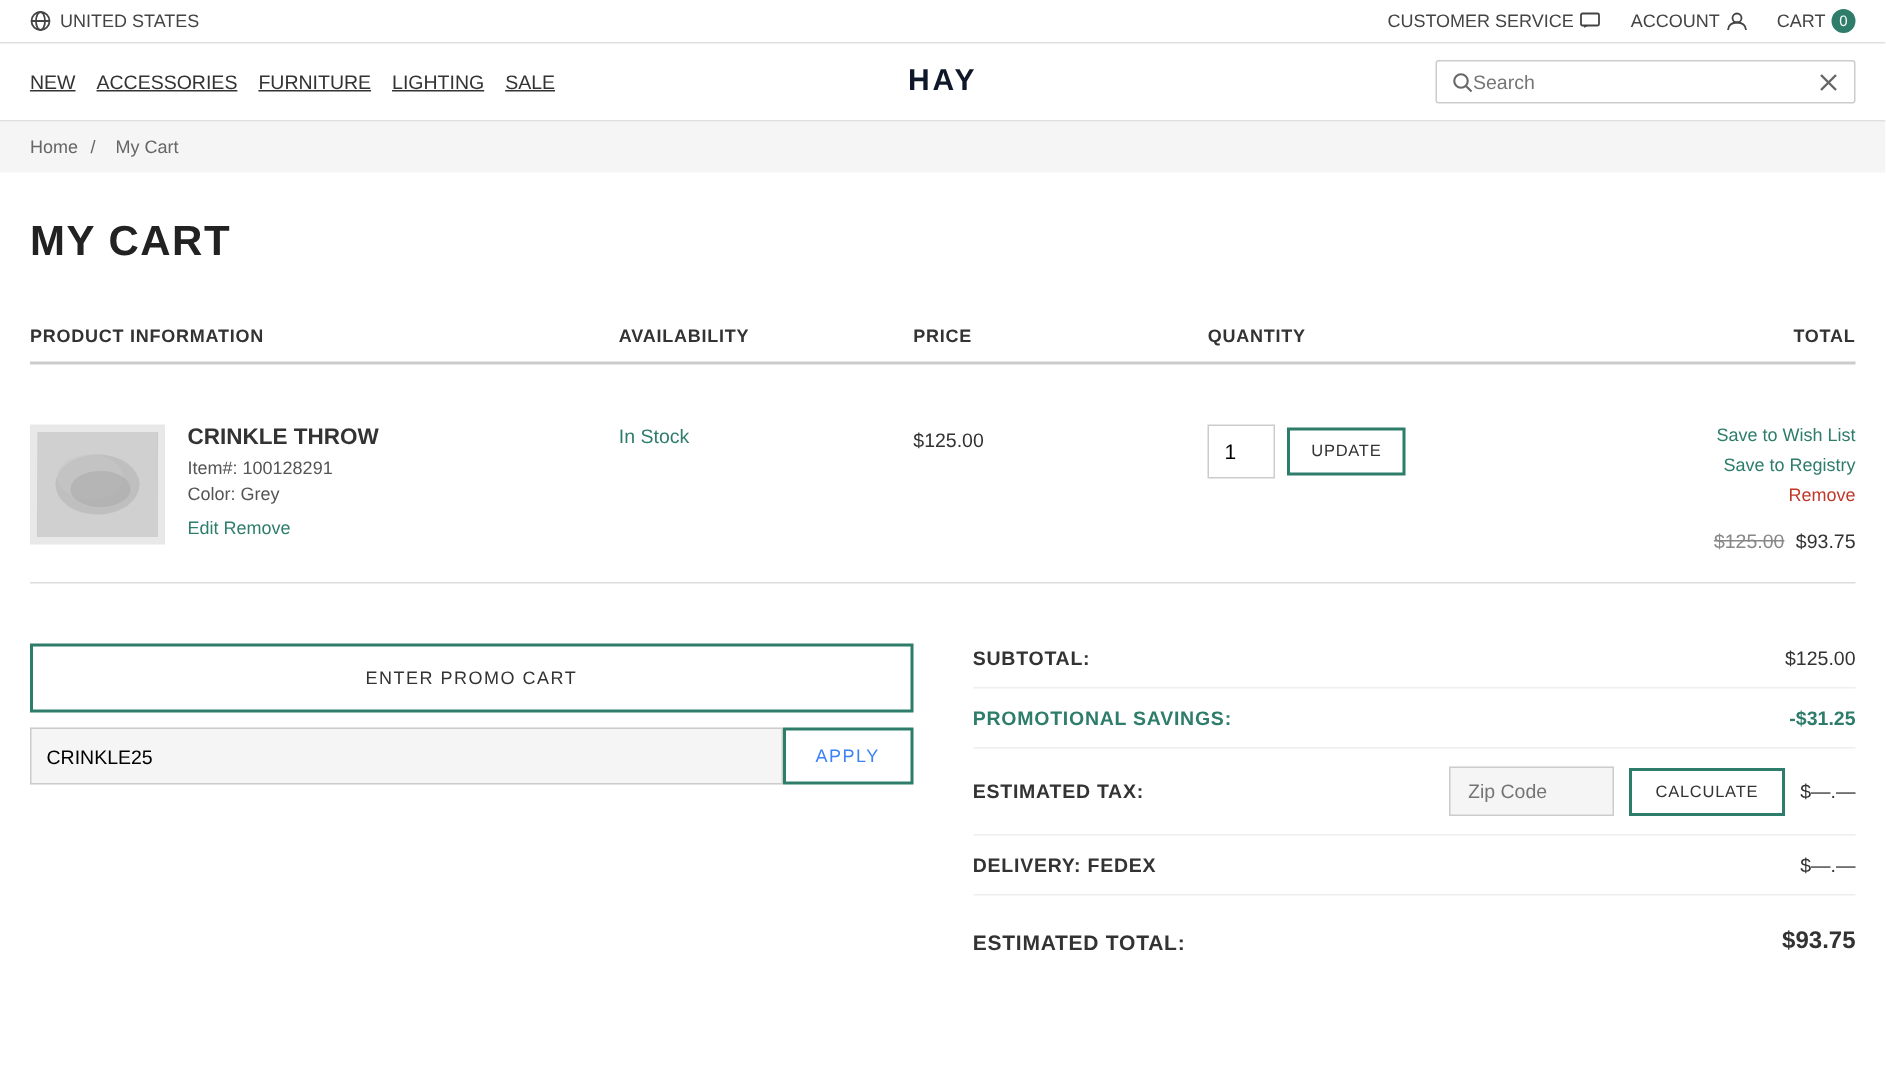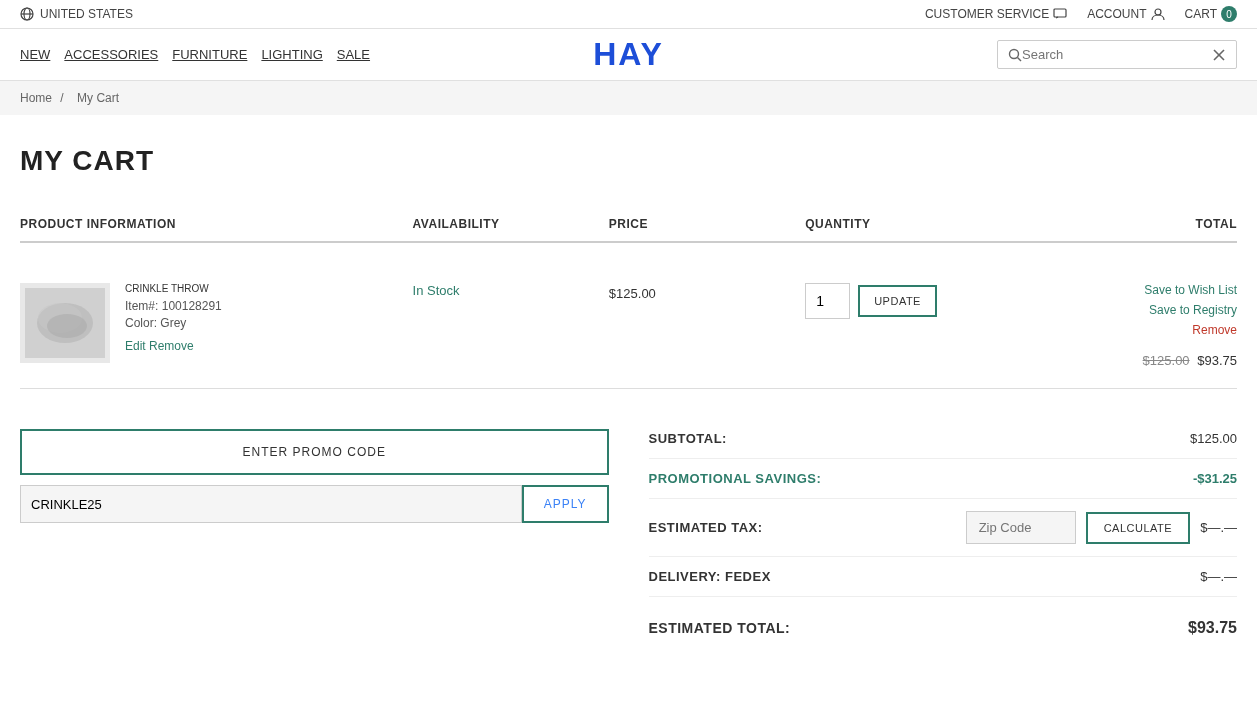--- a/index.html
+++ b/index.html
@@ -33,33 +33,33 @@
       padding: 0 20px;
       border-bottom: 1px solid #e0e0e0;
       position: relative;
     }
     .nav-links { display: flex; gap: 14px; align-items: flex-end; text-decoration: underline; }
     .nav-links a { text-decoration: none; color: #333; font-size: 13px; padding: 18px 0; display: block; }
     .site-logo {
       position: absolute;
       left: 50%;
       transform: translateX(-50%);
-      font-size: 32px;
+      font-size: 20px;
       font-weight: bold;
       letter-spacing: 2px;
-      color: #1d4ed8;
+      color: #0f172a;
     }
     .nav-right { margin-left: auto; display: flex; align-items: center; }
     .search-box {
       display: flex;
       align-items: center;
       border: 1px solid #ccc;
       border-radius: 2px;
       padding: 6px 10px;
-      width: 240px;
+      width: 280px;
     }
     .search-box input {
       border: none; outline: none; font-size: 13px; flex: 1; background: transparent;
     }
 
     
     .breadcrumb {
       padding: 10px 20px;
       font-size: 12px;
       background: #f5f5f5;
@@ -107,21 +107,21 @@
       background: #e8e8e8;
       display: flex; align-items: center; justify-content: center;
       overflow: hidden;
     }
     .product-image-placeholder {
       width: 80px; height: 70px;
       background: linear-gradient(135deg, #ccc 0%, #aaa 50%, #bbb 100%);
       position: relative;
     }
     .product-details { flex: 1; }
-    .product-name { font-weight: normal; font-size: 10px; margin-bottom: 5px; }
+    .product-name { font-weight: bold; font-size: 15px; margin-bottom: 5px; }
     .product-item { color: #555; font-size: 12px; margin-bottom: 3px; }
     .product-color { color: #555; font-size: 12px; margin-bottom: 8px; }
     .edit-details { color: #2e7d6b; text-decoration: none; font-size: 12px; }
 
     .availability { font-size: 13px; }
     .in-stock { color: #2e7d6b; }
 
     .price { font-size: 13px; padding-top: 3px; }
 
     .quantity-section { display: flex; align-items: center; gap: 8px; }
@@ -352,21 +352,21 @@
       <div class="item-total">
         <span class="original-price">$125.00</span>
         <span class="sale-price">$93.75</span>
       </div>
     </div>
   </div>
 
   <div class="cart-bottom">
 
     <div class="promo-section">
-      <button class="promo-btn">ENTER PROMO CODE</button>
+      <button class="promo-btn">ENTER PROMO CART</button>
       <div class="promo-input-row">
         <input type="text" class="promo-input" value="CRINKLE25" style="">
         <button class="apply-btn">APPLY</button>
       </div>
     </div>
 
     <div class="order-summary">
       <div class="summary-row">
         <span class="summary-label">SUBTOTAL:</span>
         <span class="summary-value">$125.00</span>

